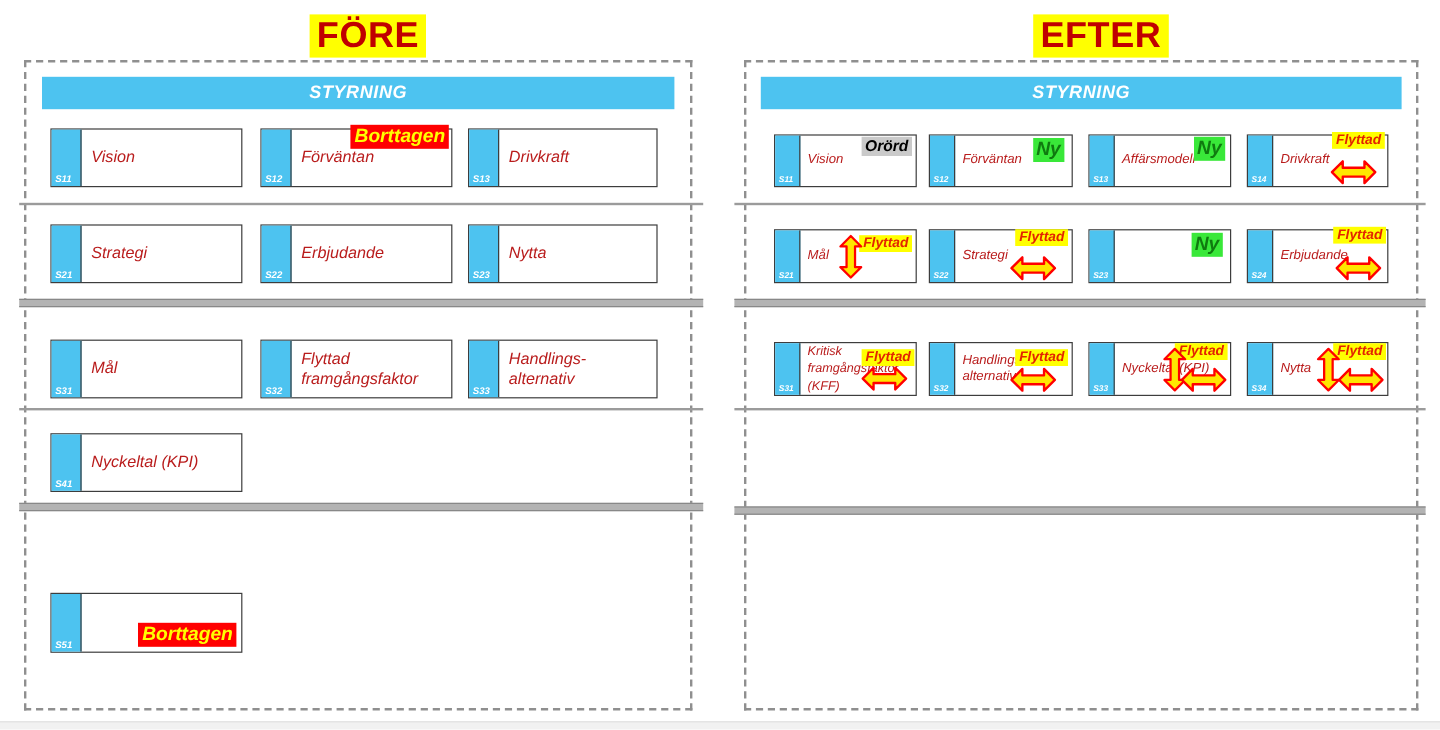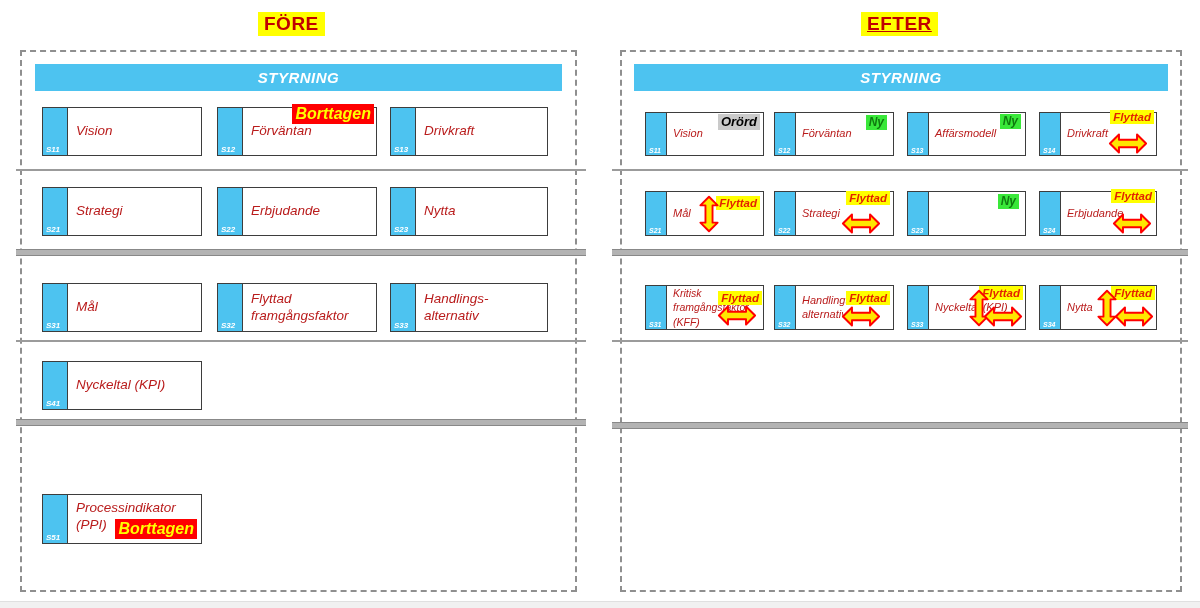--- a/index.html
+++ b/index.html
@@ -1,21 +1,21 @@
 <!DOCTYPE html>
 <html><head>
 <meta charset="utf-8">
 <style>
   html,body{margin:0;padding:0;}
   body{
     width:1200px;height:608px;position:relative;overflow:hidden;
     background:#ffffff;font-family:"Liberation Sans", sans-serif;
   }
   .title{
-    position:absolute;top:12px;font-size:19px;font-weight:bold;color:#C00000;
+    position:absolute;top:12px;font-size:30px;font-weight:bold;color:#C00000;
     background:#FFFF00;padding:1px 6px;letter-spacing:.5px;
   }
   .panel{
     position:absolute;top:50px;height:538px;border:2px dashed #8f8f8f;background:transparent;font-style:italic;
   }
   .panel-before{left:20px;width:553px;}
   .panel-after{left:620px;width:558px;}
   .lane-header{
     position:absolute;top:12px;height:27px;background:#4DC3F0;color:#ffffff;
     font-weight:bold;font-size:15px;letter-spacing:.5px;
@@ -36,21 +36,21 @@
   .panel-before .code{font-size:8px;}
   .panel-after .code{font-size:7px;}
   .lbl{
     position:absolute;top:0;bottom:0;display:flex;align-items:center;
     color:#b91c1c;line-height:1.25;
   }
   .panel-before .lbl{left:33px;right:6px;font-size:13.5px;}
   .panel-after .lbl{left:27px;right:4px;font-size:11px;}
   .badge{position:absolute;font-weight:bold;white-space:nowrap;line-height:1.25;padding:0 3px;z-index:3;}
   .badge-removed{background:#FF0000;color:#FFFF00;font-size:16px;}
-  .badge-new{background:#39E839;color:#0F7A0F;font-size:12px;}
+  .badge-new{background:#39E839;color:#0F7A0F;font-size:16px;}
   .badge-moved{background:#FFFF00;color:#E32400;font-size:11.5px;}
   .badge-untouched{background:#CACACA;color:#000000;font-size:13px;font-weight:600;}
   .arr{position:absolute;z-index:4;}
   .arr-h{width:40px;height:23px;}
   .arr-v{width:22px;height:40px;}
   .slide-edge{position:absolute;left:0;right:0;top:601px;height:7px;background:#f1f1f1;border-top:1px solid #e0e0e0;}
 </style>
 </head>
 <body>
 
@@ -59,21 +59,21 @@
     <symbol id="dbl-h" viewBox="0 0 48 28">
       <path d="M2 14 L13 3 L13 9.5 L35 9.5 L35 3 L46 14 L35 25 L35 18.5 L13 18.5 L13 25 Z" fill="#FFE600" stroke="#FF0000" stroke-width="2.4" stroke-linejoin="round"></path>
     </symbol>
     <symbol id="dbl-v" viewBox="0 0 28 48">
       <path d="M14 2 L25 13 L18.5 13 L18.5 35 L25 35 L14 46 L3 35 L9.5 35 L9.5 13 L3 13 Z" fill="#FFE600" stroke="#FF0000" stroke-width="2.4" stroke-linejoin="round"></path>
     </symbol>
   </defs>
 </svg>
 
 <div class="title" style="left:258px;">FÖRE</div>
-<div class="title" style="left:861px;text-decoration:underline;">EFTER</div>
+<div class="title" style="left:861px;">EFTER</div>
 
 <div class="panel panel-before">
   <div class="lane-header">STYRNING</div>
 
   <div class="box" style="left:20px;top:55px;width:160px;height:49px;">
     <div class="tab">
         <span class="code">S11</span>
       </div>
     <div class="lbl">Vision</div>
   </div>
@@ -133,21 +133,20 @@
     <div class="tab">
         <span class="code">S41</span>
       </div>
     <div class="lbl">Nyckeltal (KPI)</div>
   </div>
 
   <div class="box" style="left:20px;top:442px;width:160px;height:50px;">
     <div class="tab">
         <span class="code">S51</span>
       </div>
-    <div class="lbl" style="right:30px;align-items:flex-start;padding-top:5px;">Processindikator (PPI)</div>
     <span class="badge badge-removed" style="bottom:4px;right:4px;">Borttagen</span>
   </div>
 </div>
 
 <div class="panel panel-after">
   <div class="lane-header">STYRNING</div>
 
   <div class="box" style="left:23px;top:60px;width:119px;height:44px;">
     <div class="tab">
         <span class="code">S11</span>

